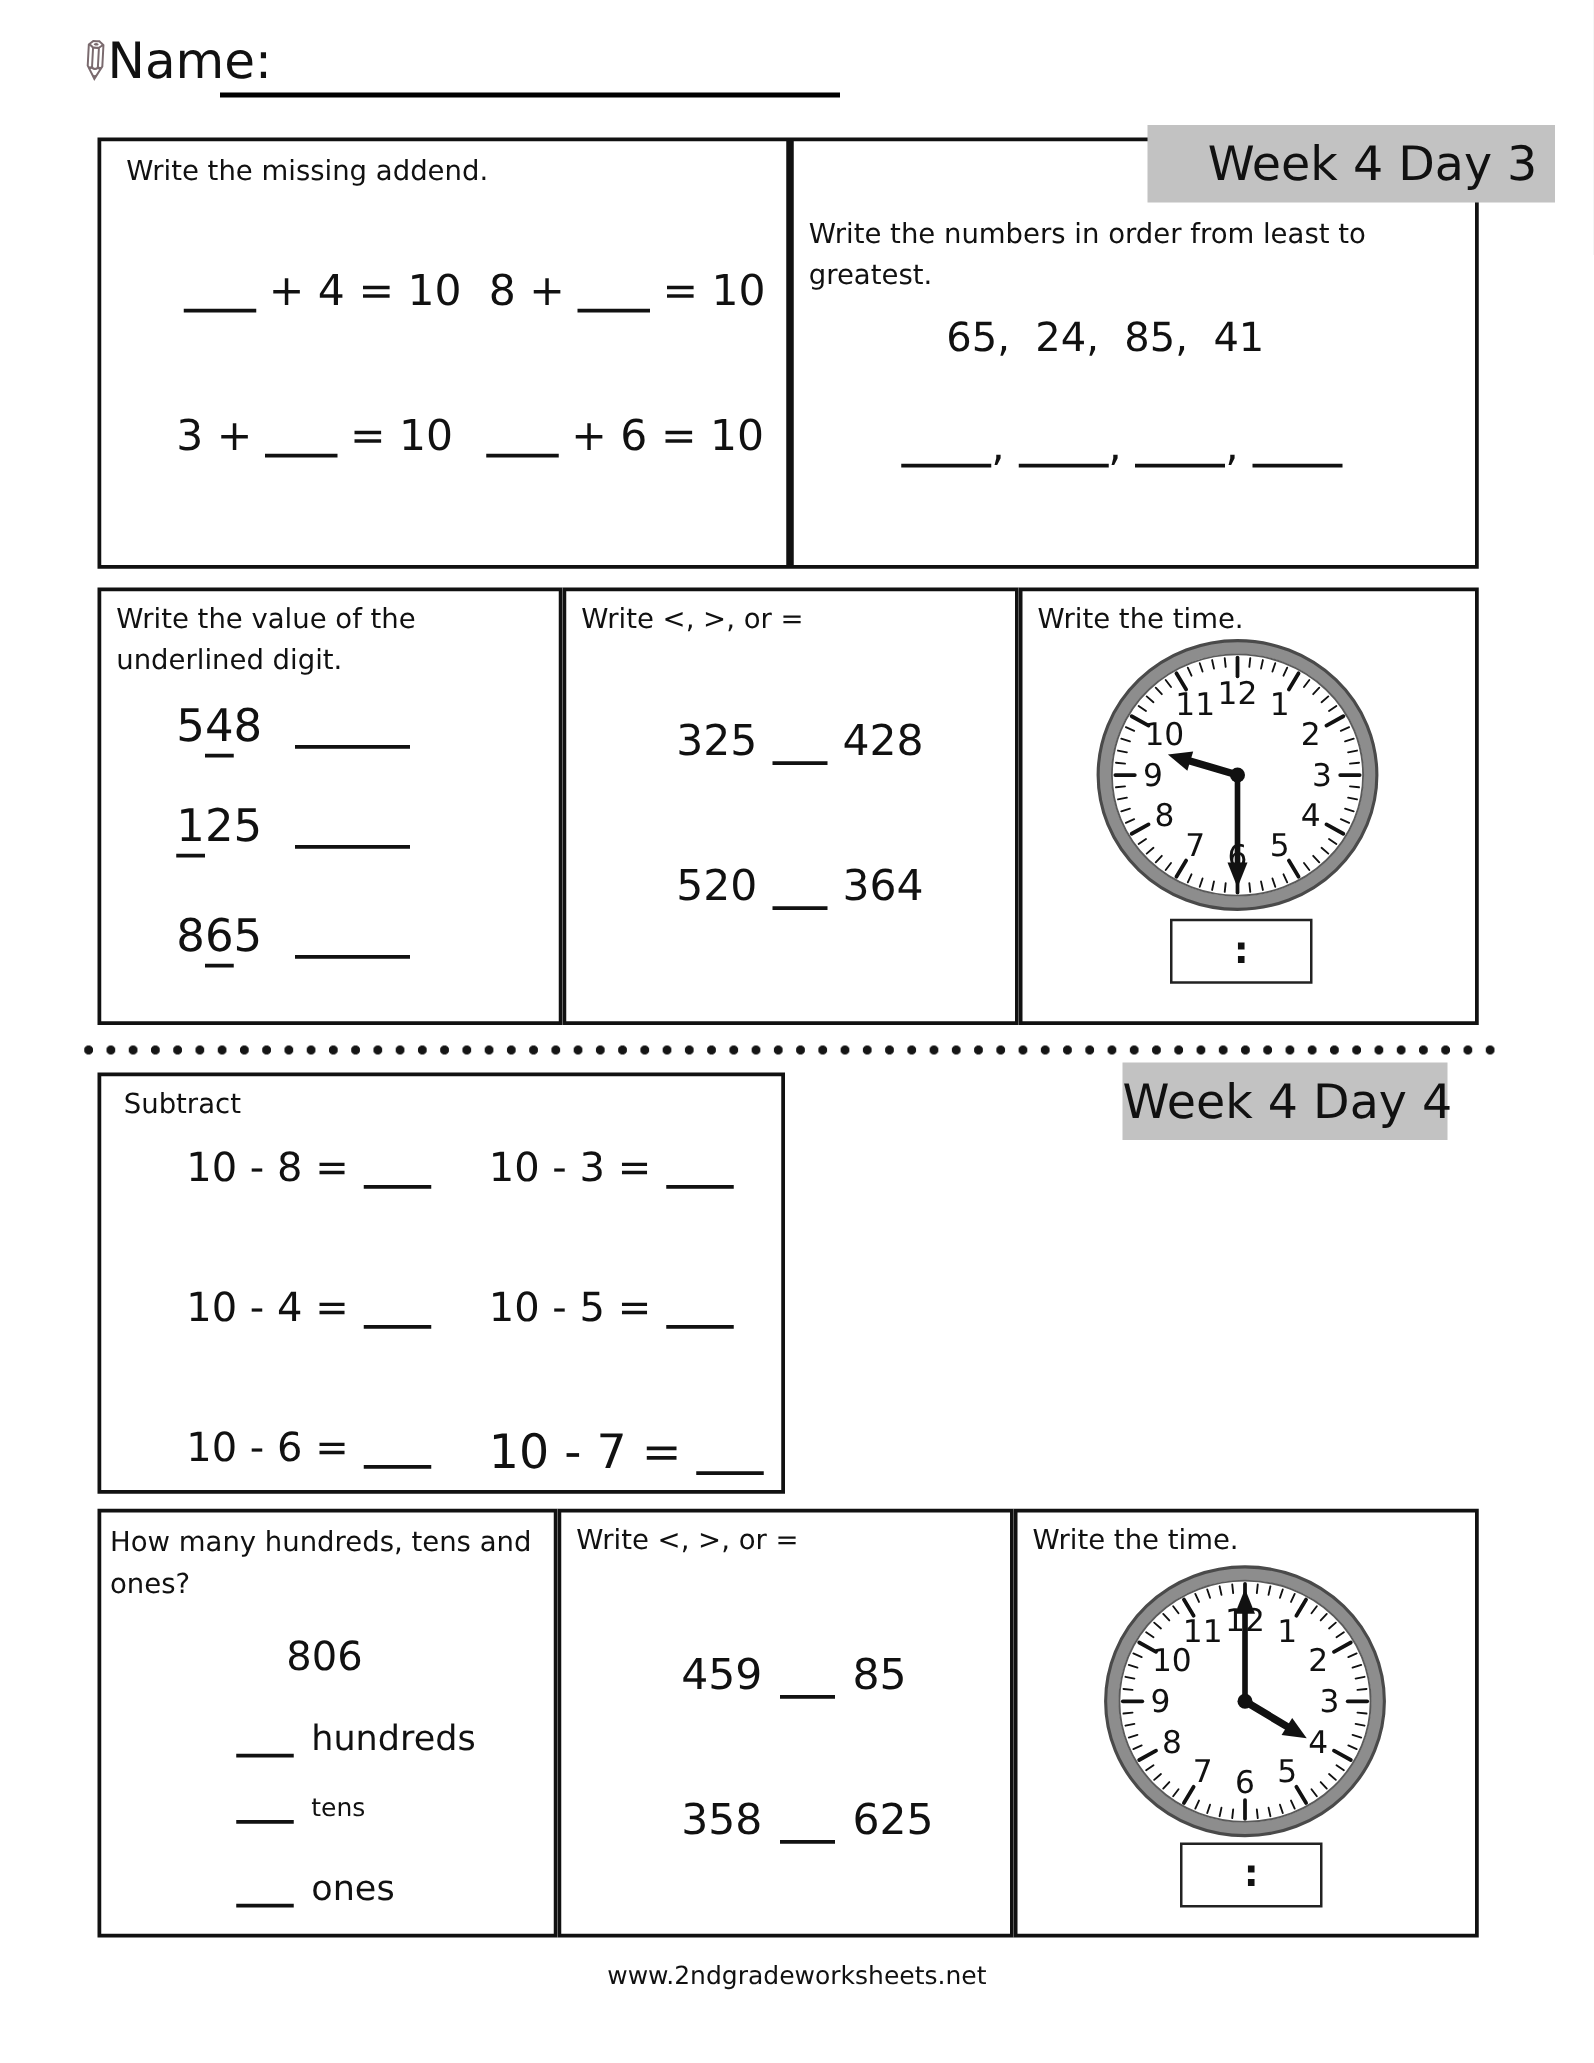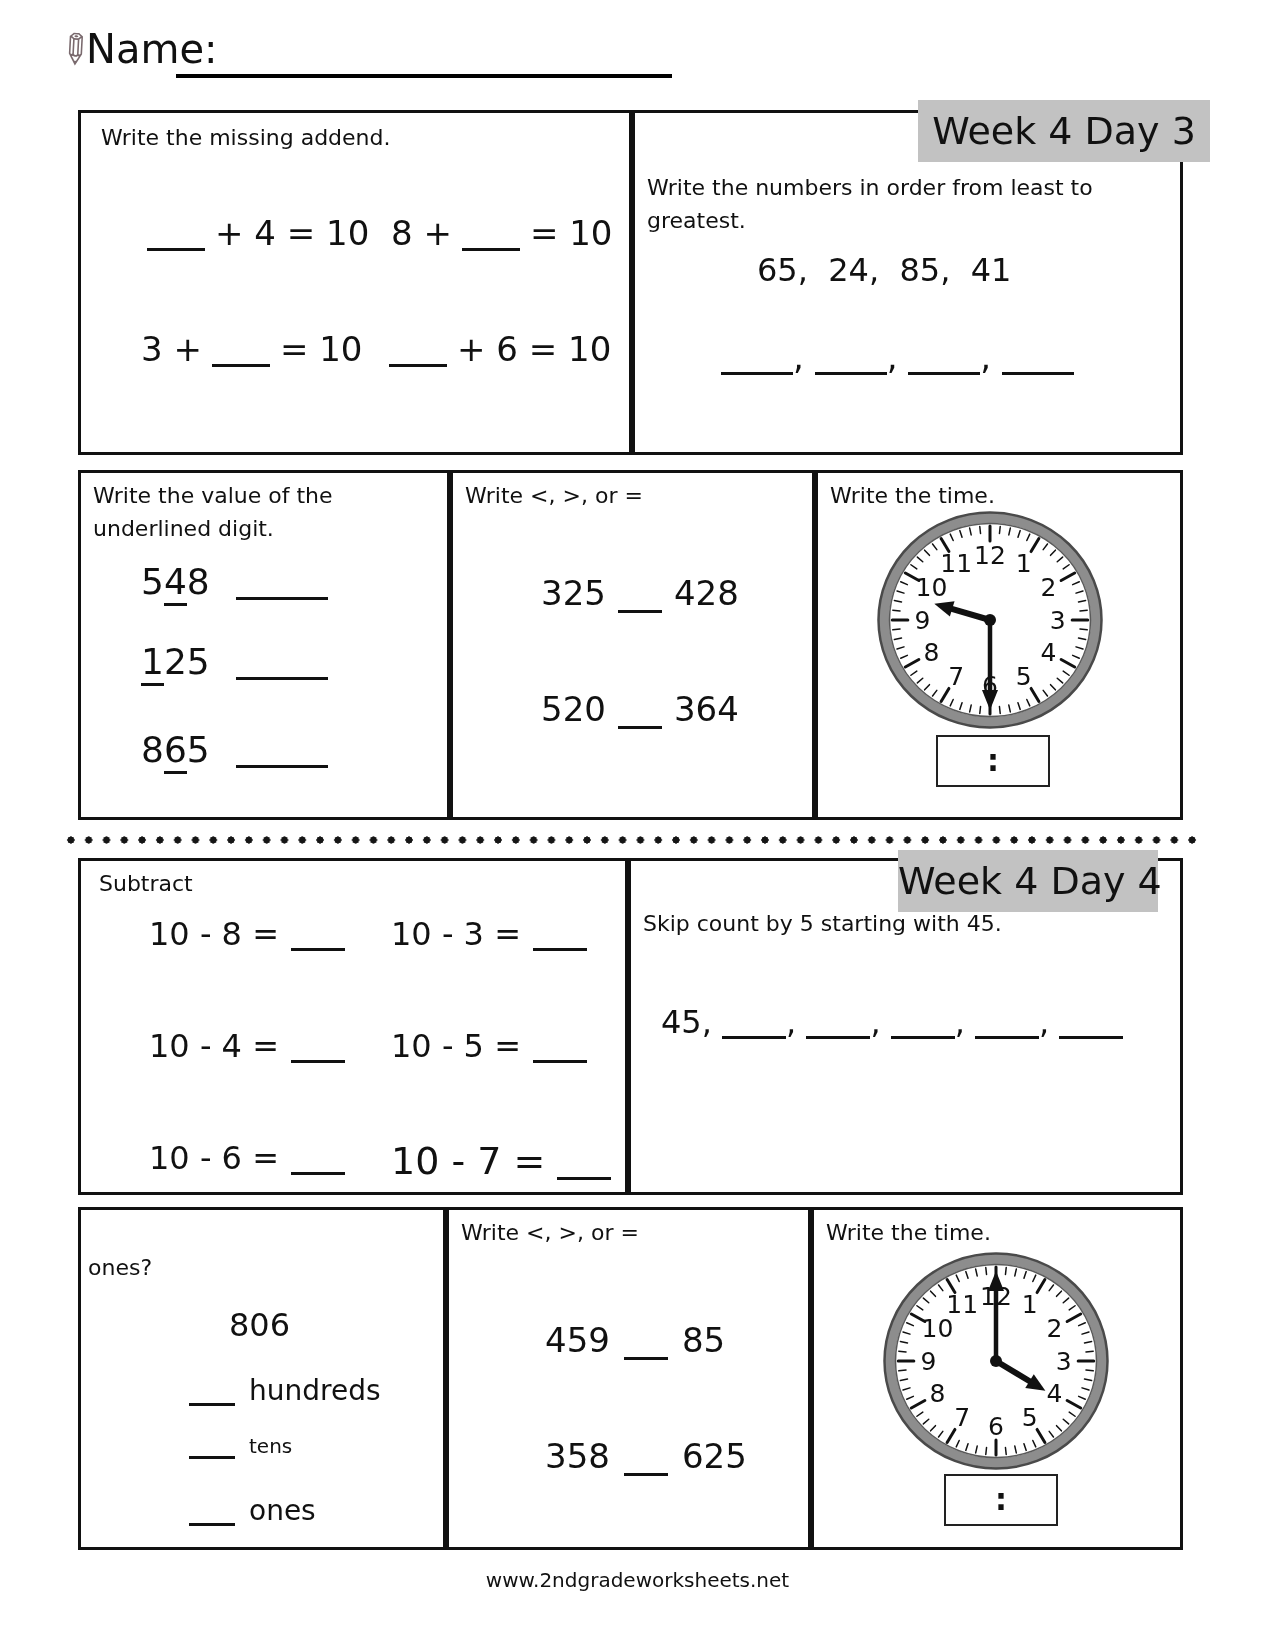--- a/index.html
+++ b/index.html
@@ -160,43 +160,39 @@
         <text x="115.99999999999999" y="46" text-anchor="middle" dominant-baseline="central" font-size="25" fill="#111">12</text>
         <line x1="116" y1="111" x2="75.22316520573617" y2="99.0127601063678" stroke="#111" stroke-width="6" stroke-linecap="round"></line>
         <polygon points="60.30481101271281,94.62718453552674 80.54580968212272,92.23943717283171 75.86786240655894,107.54031326824028" fill="#111"></polygon>
         <line x1="116" y1="111" x2="116.00000000000001" y2="184" stroke="#111" stroke-width="4.5" stroke-linecap="round"></line>
         <polygon points="116.00000000000001,201 108.00000000000001,181 124.00000000000001,181" fill="#111"></polygon>
         <circle cx="116" cy="111" r="6" fill="#111"></circle>
       </svg>
     <div class="digital-box" style="left:118px; top:262px; width:114px; height:52px; line-height:48px;"><span>:</span></div>
   </div>
 
-  <div class="banner" style="left:918px; top:100px; width:292px; height:62px;">Week 4 Day 3</div>
+  <div class="banner" style="left:918px; top:100px; width:292px; height:62px;padding-left:34px;">Week 4 Day 3</div>
 
   <div class="dotted-line" style="left:62px; top:834px; width:1136px;"></div>
 
   <div class="box" style="left:78px; top:858px; width:550px; height:337px;">
     <div class="title" style="left:18px; top:6px;">Subtract</div>
     <div class="prob" style="left:68px; top:54px; font-size:32px;"><span>10 - 8 =</span><span class="blank" style="width:54px; margin-left:12px;"></span></div>
     <div class="prob" style="left:310px; top:54px; font-size:32px;"><span>10 - 3 =</span><span class="blank" style="width:54px; margin-left:12px;"></span></div>
     <div class="prob" style="left:68px; top:166px; font-size:32px;"><span>10 - 4 =</span><span class="blank" style="width:54px; margin-left:12px;"></span></div>
     <div class="prob" style="left:310px; top:166px; font-size:32px;"><span>10 - 5 =</span><span class="blank" style="width:54px; margin-left:12px;"></span></div>
     <div class="prob" style="left:68px; top:278px; font-size:32px;"><span>10 - 6 =</span><span class="blank" style="width:54px; margin-left:12px;"></span></div>
     <div class="prob" style="left:310px; top:278px; font-size:38px;"><span>10 - 7 =</span><span class="blank" style="width:54px; margin-left:12px;"></span></div>
   </div>
 
-  <div class="box" style="left:628px; top:858px; width:555px; height:337px;">
-    <div class="title" style="left:12px; top:46px;">Skip count by 5 starting with 45.</div>
-    <div class="prob" style="left:30px; top:142px; font-size:32px;"><span>45,</span> <span><span class="blank" style="width: 64px;"></span>, <span class="blank" style="width: 64px;"></span>, <span class="blank" style="width: 64px;"></span>, <span class="blank" style="width: 64px;"></span>, <span class="blank" style="width: 64px;"></span></span></div>
-  </div>
 
   <div class="banner" style="left:898px; top:850px; width:260px; height:62px;">Week 4 Day 4</div>
 
   <div class="box" style="left:78px; top:1207px; width:368px; height:343px;">
-    <div class="title" style="left:7px; top:8px; white-space:normal;"><br><span>ones?</span></div>
+    <div class="title" style="left:7px; top:8px; white-space:normal;"><span>How many hundreds, tens and</span><br><span>ones?</span></div>
     <div class="prob" style="left:148px; top:96px; font-size:32px;">806</div>
     <div class="prob" style="left:108px; top:164px; font-size:28px;"><span class="blank" style="width:46px; margin-right:14px;"></span><span>hundreds</span></div>
     <div class="prob" style="left:108px; top:224px; font-size:20px;"><span class="blank" style="width:46px; margin-right:14px;"></span><span>tens</span></div>
     <div class="prob" style="left:108px; top:284px; font-size:28px;"><span class="blank" style="width:46px; margin-right:14px;"></span><span>ones</span></div>
   </div>
 
   <div class="box" style="left:446px; top:1207px; width:365px; height:343px;">
     <div class="title" style="left:12px; top:6px;">Write &lt;, &gt;, or =</div>
     <div class="prob" style="left:96px; top:110px;text-align:right;"><span>459</span><span class="blank low" style="width:44px; margin:0 14px;"></span><span>85</span></div>
     <div class="prob" style="left:96px; top:226px;"><span>358</span><span class="blank low" style="width:44px; margin:0 14px;"></span><span>625</span></div>

